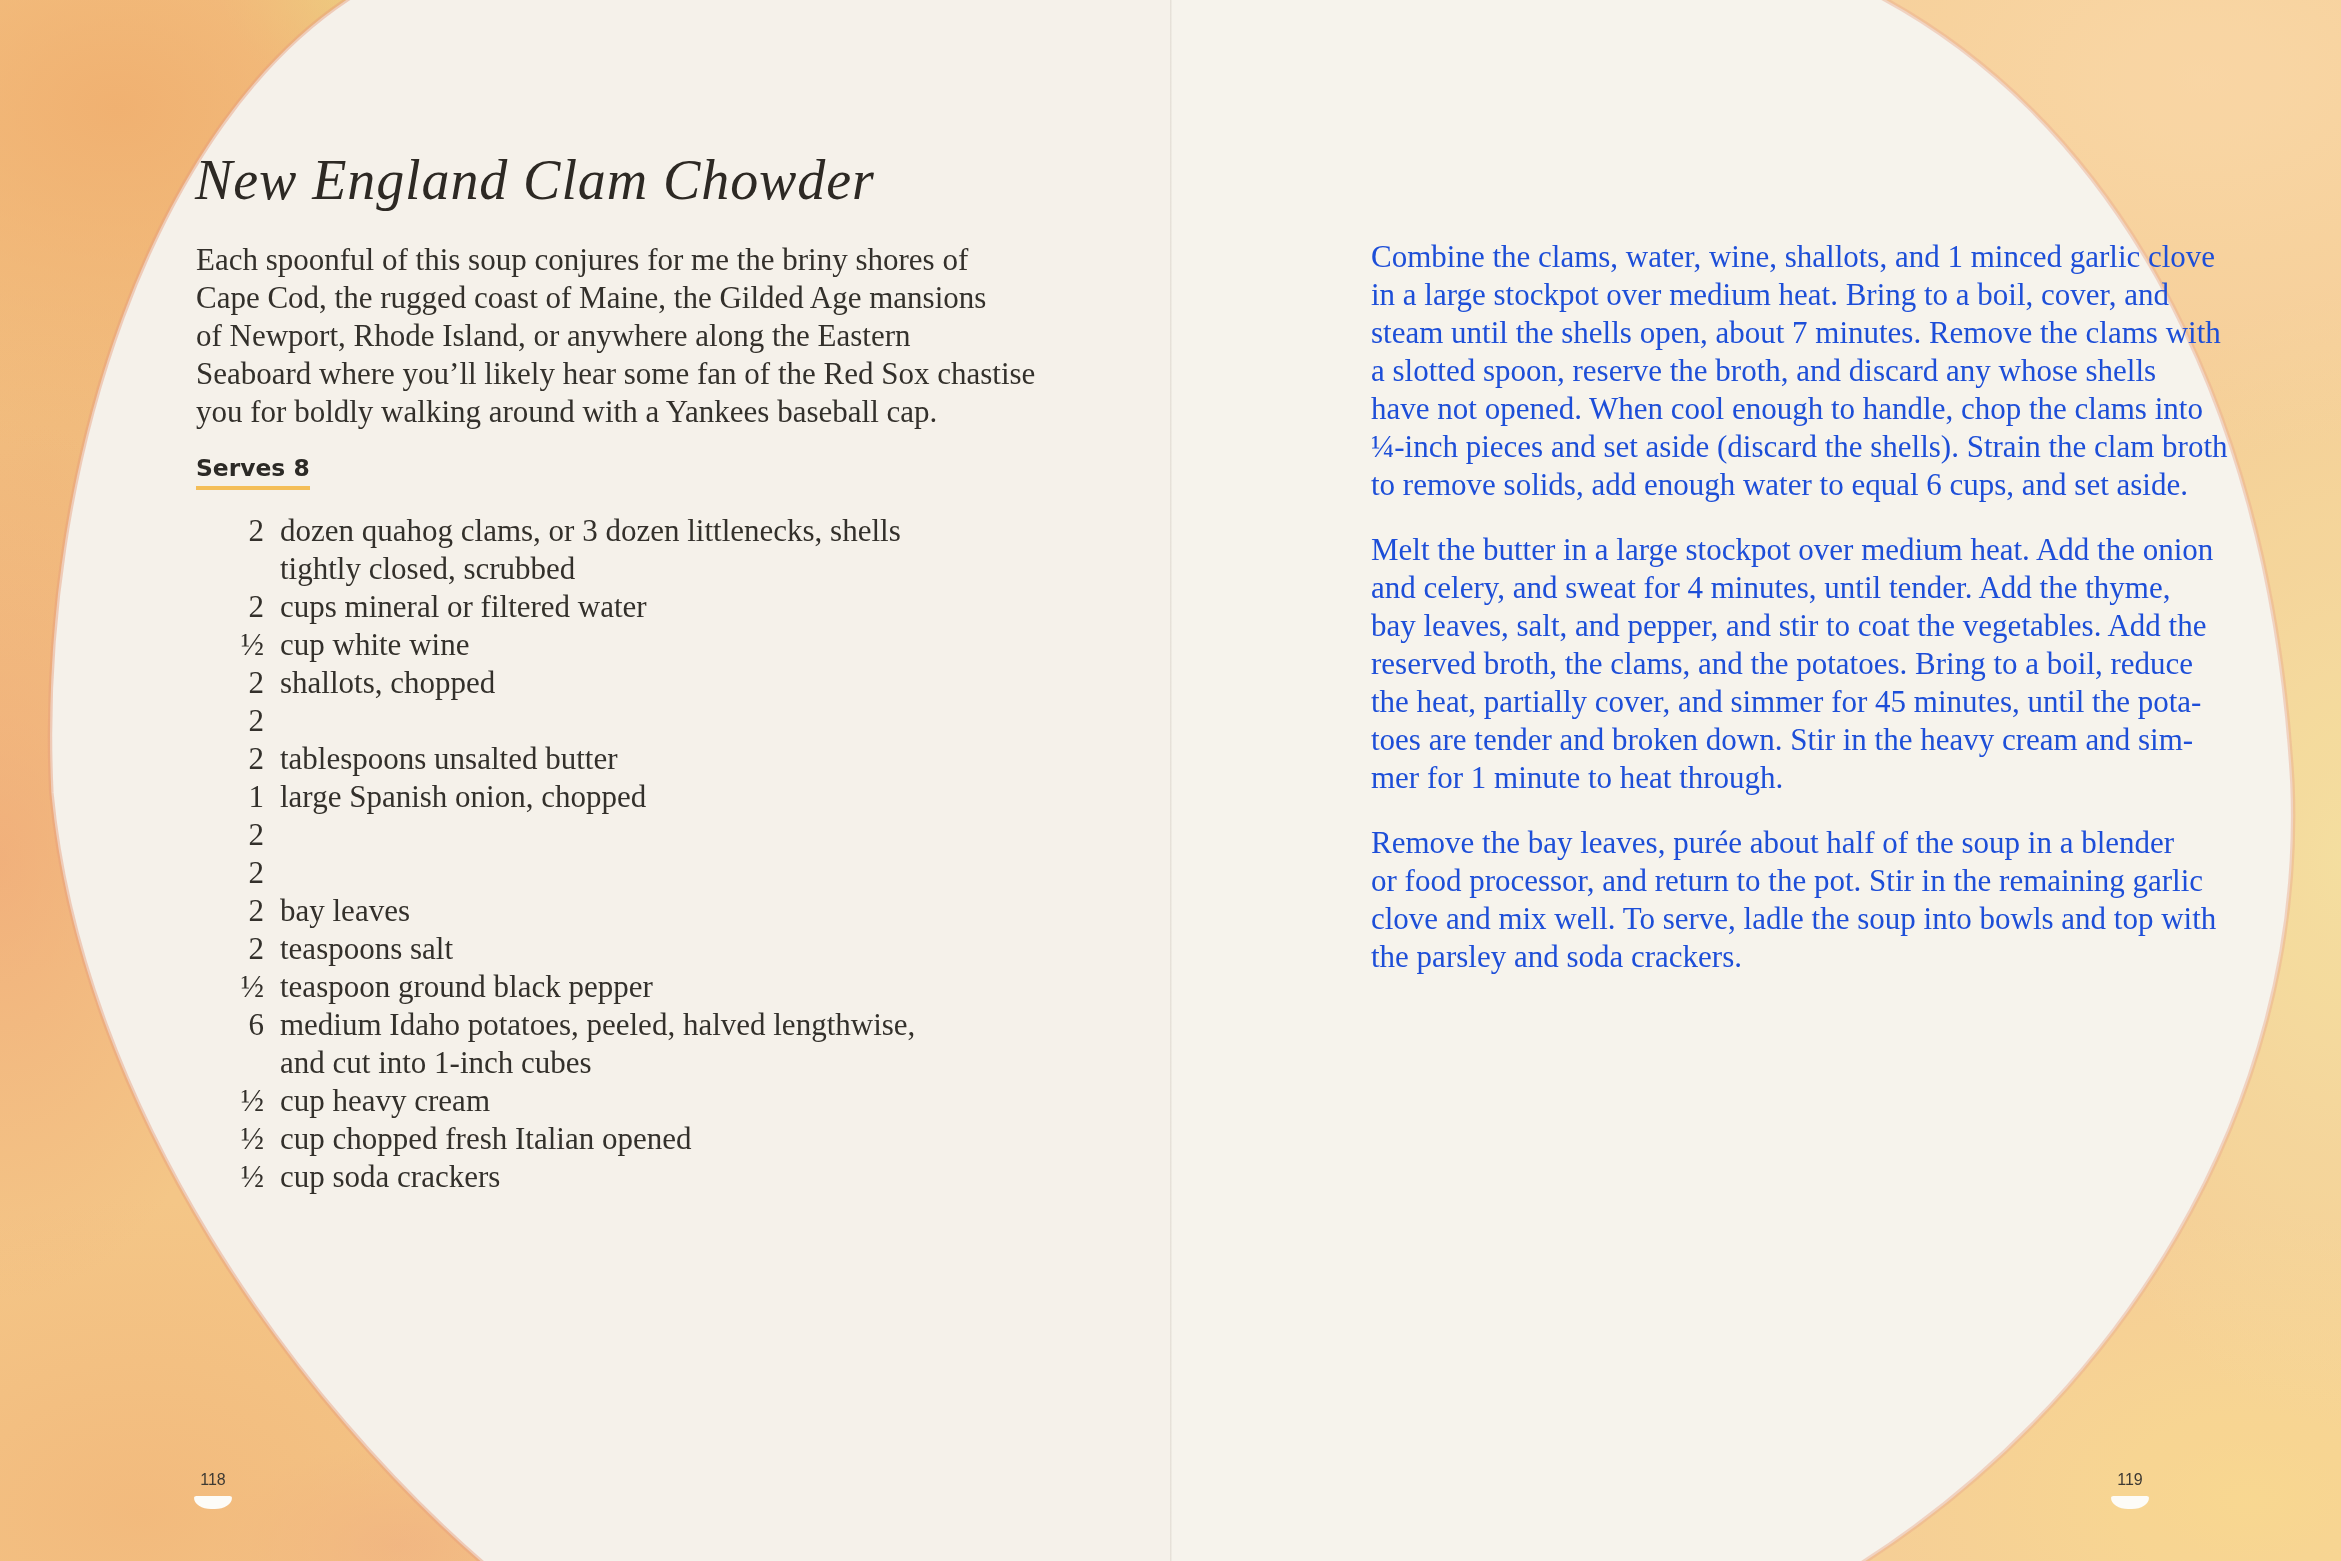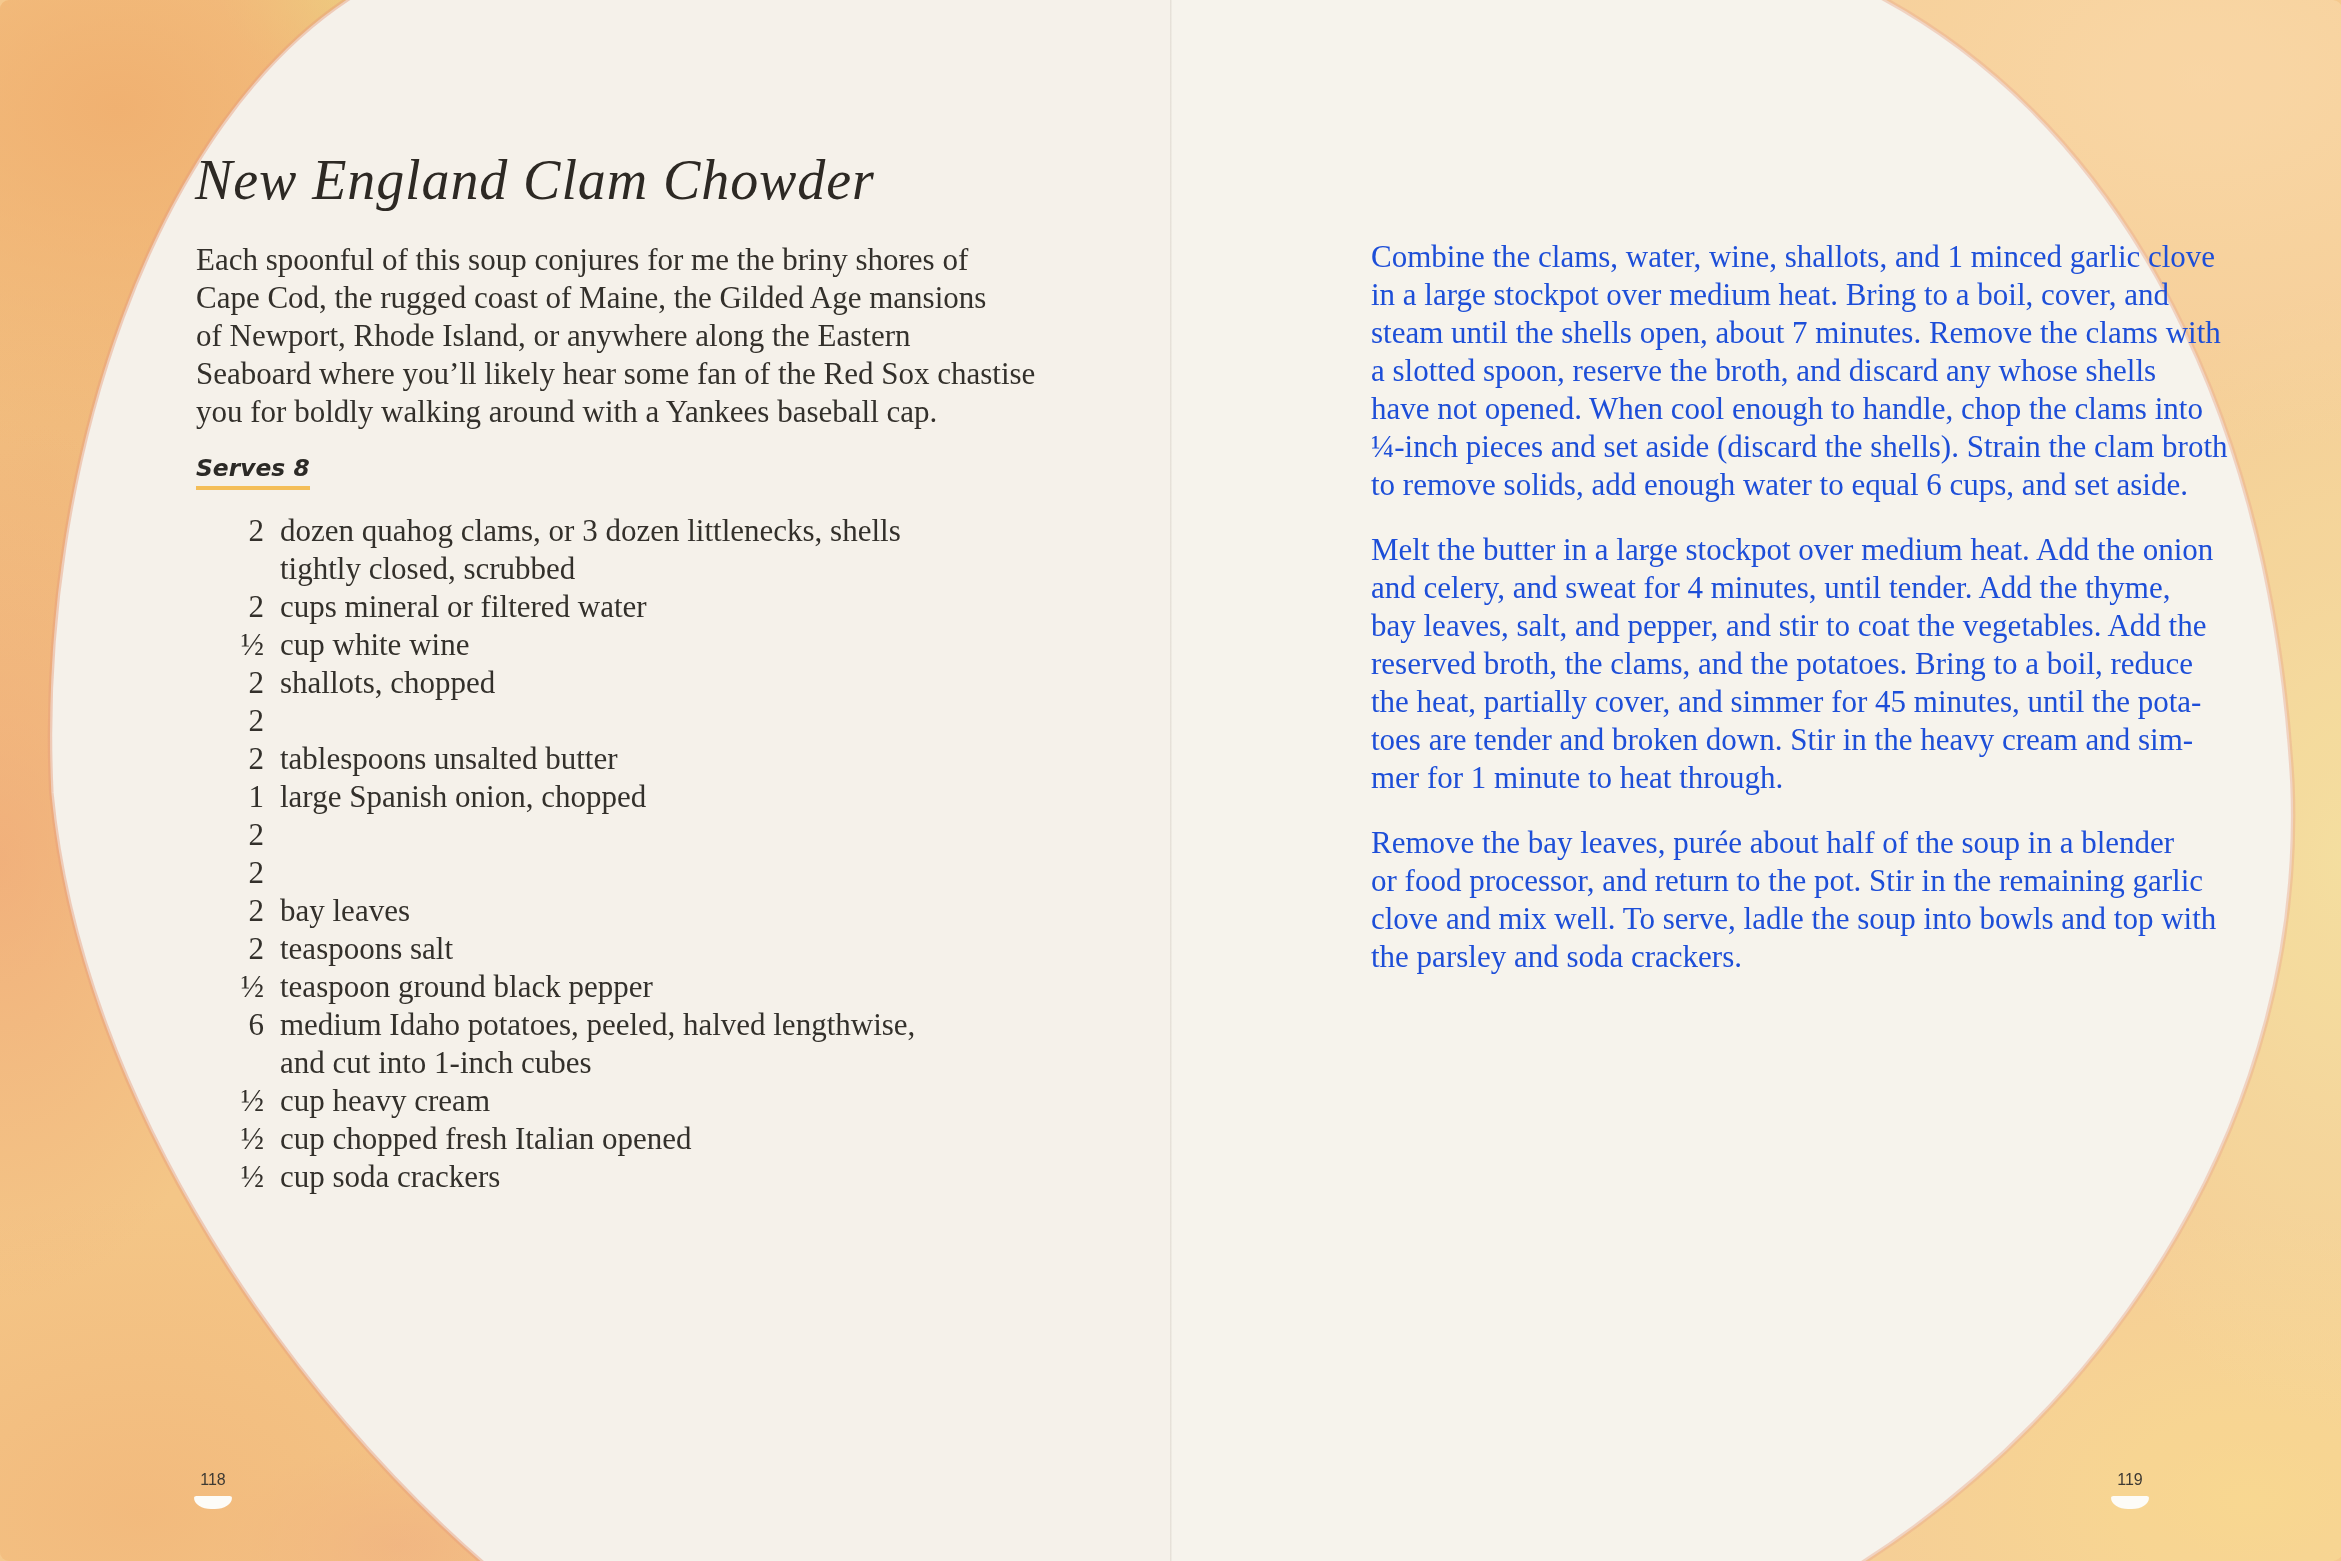--- a/index.html
+++ b/index.html
@@ -2,21 +2,20 @@
 <html style="font-size:14.4px"><head>
 <meta charset="utf-8">
 <style>
   html, body { margin: 0; padding: 0; background: #f5c98e; }
   .spread {
     position: relative;
     width: 2342px;
     height: 1561px;
     overflow: hidden;
     font-family: "Liberation Serif", serif;
-    border-radius: 9px;
   }
   
   .wash {
     position: absolute;
     inset: 0;
     background-color: #f4c687;
     background-image:
       radial-gradient(ellipse 631px 495px at 5% 7%,   rgba(240,176,112,0.95), rgba(240,176,112,0) 70%),
       radial-gradient(ellipse 234px 144px at 16.5% 0%, rgba(231,226,136,0.85), rgba(231,226,136,0) 70%),
       radial-gradient(ellipse 378px 631px at 0% 55%,  rgba(240,170,120,0.75), rgba(240,170,120,0) 70%),
@@ -51,21 +50,21 @@
     position: absolute;
     left: 196px; top: 241px; width: 910px; margin: 0;
     font-size: 31px; line-height: 38px;
     color: #33302b;
     white-space: pre-line;
   }
   .serves {
     position: absolute;
     left: 196px; top: 456px;
     font-family: "DejaVu Sans", sans-serif;
-    font-style: italic; font-weight: 700;
+    font-weight: 700;
     font-size: 23.4px; line-height: 1.1;
     color: #2c2a26;
     border-bottom: 4.5px solid #f4be58;
     padding-bottom: 4.5px;
   }
   .ingredients { position: absolute; left: 196px; top: 512px; }
   .ing-row {
     display: grid;
     grid-template-columns: 68px 1fr;
     column-gap: 16px;

